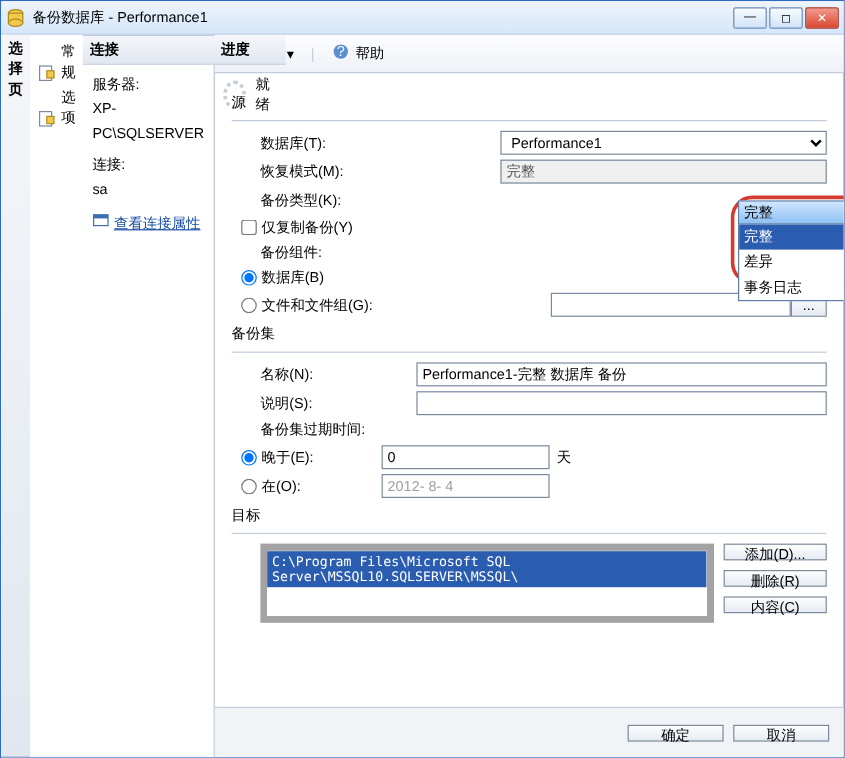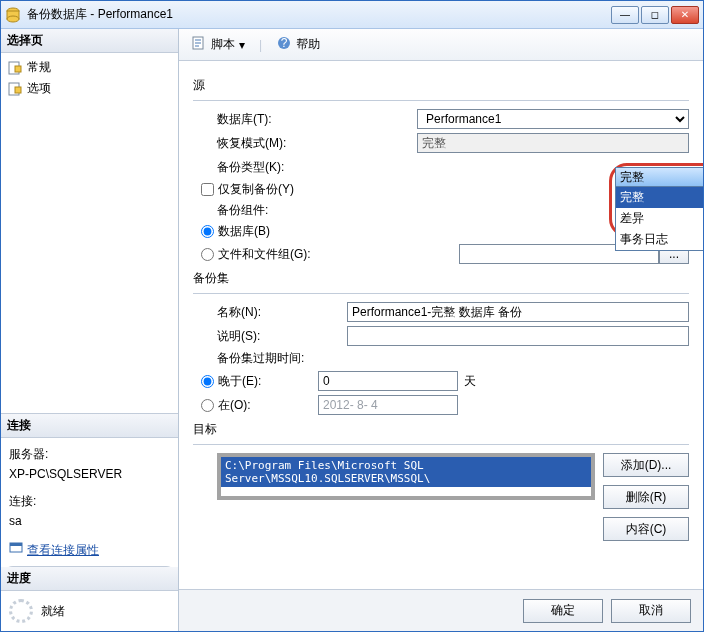--- a/index.html
+++ b/index.html
@@ -5,21 +5,21 @@
 * { box-sizing: border-box; margin: 0; padding: 0; font-family: "Microsoft YaHei", "SimSun", Tahoma, sans-serif; font-size: 12px; }
 body { background: #fff; }
 .window { width: 704px; height: 632px; border: 1px solid #2e6bbf; background: #fff; display: flex; flex-direction: column; }
 .titlebar { height: 28px; background: linear-gradient(#eef4fc,#d6e6f9); display: flex; align-items: center; padding: 0 4px; border-bottom: 1px solid #a9c4e6; }
 .titlebar .icon { width: 16px; height: 16px; margin-right: 6px; }
 .titlebar .title { flex: 1; color: #000; }
 .winbtns { display: flex; gap: 2px; }
 .winbtn { width: 28px; height: 18px; border: 1px solid #6a8cb5; background: linear-gradient(#f7fbff,#d2e3f7); border-radius: 2px; display:flex; align-items:center; justify-content:center; font-size:10px; }
 .winbtn.close { background: linear-gradient(#f49a8f,#d9472f); border-color:#a63324; color:#fff; }
 .body { flex: 1; display: flex; }
-.sidebar { width: 178px; border-right: 1px solid #b9c6d6; display: flex; flex-direction: column; background:#fff; }
+.sidebar { width: 178px; border-right: 1px solid #b9c6d6; display: flex; flex-direction: row; background:#fff; }
 .panehdr { background: linear-gradient(#f4f6fa,#e1e7f0); border-bottom: 1px solid #c2ccda; padding: 3px 6px; font-weight: bold; position:relative; }
 .treelist { padding: 4px 6px; }
 .tree-item { display: flex; align-items: flex-end; gap: 4px; padding: 2px 0; cursor: pointer; }
 .pageicon { width:16px; height:16px; display:inline-block; }
 .spacer-flex { flex: 1; }
 .connblock { border-top: 1px solid #c2ccda; }
 .conn-content { padding: 6px 8px; line-height: 1.7; }
 .link { color: #1a4fa6; text-decoration: underline; cursor: pointer; display:inline-flex; align-items:center; gap:4px;}
 .progressblock { border-top: 1px solid #c2ccda; border-radius: 12px; }
 .progress-content { padding: 8px; display:flex; align-items:center; gap:8px;}
@@ -36,26 +36,26 @@
 .textinput, select.sel { height:20px; border:1px solid #7a8a9c; padding:0 4px; background:#fff; width:100%; }
 .textinput.ro { background:#f0f0f0; color:#555; }
 .chk { margin-right:4px; }
 .radio { margin-right:4px; }
 .subrow { margin-left: 8px; }
 .dotsbtn { width:30px; height:20px; border:1px solid #7a8a9c; background:linear-gradient(#fdfdfe,#e6ebf2); cursor:pointer; }
 .numspin { width:140px; height:20px; border:1px solid #7a8a9c; padding:0 4px; background:#fff;}
 .unit { margin-left:6px; }
 .destgroup { margin:2px 0 2px 24px;}
 .destrow { display:flex; align-items:flex-start; margin:4px 0 0 24px; gap:8px;}
-.listbox { flex:1; height:47px; border:4px solid #a3a3a3; background:#fff; overflow:auto; }
+.listbox { flex:1; height:66px; border:6px solid #a3a3a3; background:#fff; overflow:auto; }
 .listbox .item { background:#2a5db0; color:#fff; padding:2px 4px; font-family:Consolas,monospace; font-size:11px;}
 .hscroll { height:16px; background:#efefef; border-top:1px solid #ccc; display:flex; align-items:center;}
 .hscroll .thumb{ width:50px; height:10px; background:#cfd5dd; margin-left:40%; border:1px solid #aab2bd;}
 .sidebtns { display:flex; flex-direction:column; gap:8px; }
-.btn { width:86px; height:24px; border:1px solid #7a8a9c; background:linear-gradient(#fdfdfe,#e6ebf2); cursor:pointer; }
+.btn { width:86px; height:14px; border:1px solid #7a8a9c; background:linear-gradient(#fdfdfe,#e6ebf2); cursor:pointer; }
 .footer { height:42px; border-top:1px solid #c2ccda; display:flex; align-items:center; justify-content:flex-end; gap:8px; padding:0 12px; background:#f1f3f7;}
 .footer .btn { width:80px; }
 .dropdown-open { position:absolute; border:3px solid #d43a2f; border-radius:18px; padding:0; background:transparent; }
 .dd-box { position:absolute; background:#fff; }
 .dd-sel { height:20px; background:linear-gradient(#cfe6ff,#8fc1f4); border:1px solid #5a7ea8; display:flex; align-items:center; padding:0 18px 0 4px; position:relative;}
 .dd-list { border:1px solid #5a7ea8; border-top:none; background:#fff;}
 .dd-opt { padding:2px 4px; }
 .dd-opt.hl { background:#2a5db0; color:#fff;}
 .radiorow { display:flex; gap:40px; align-items:center;}
 .disabled { color:#9aa0a8;}

